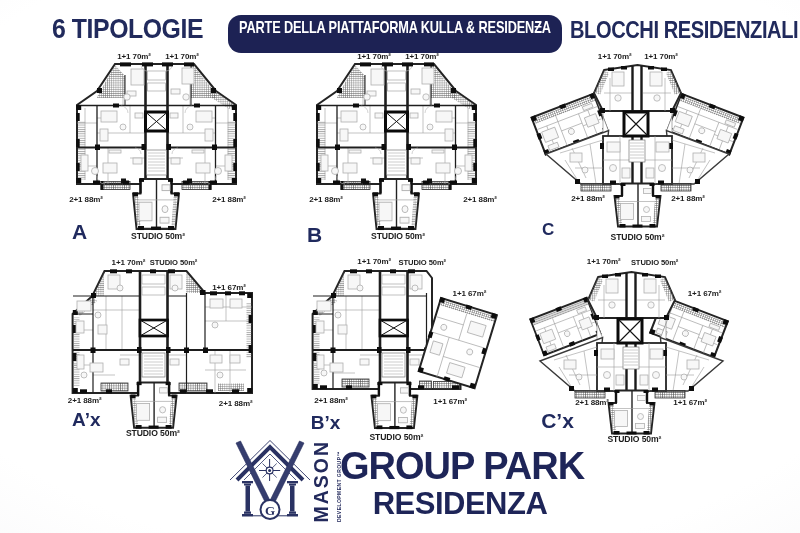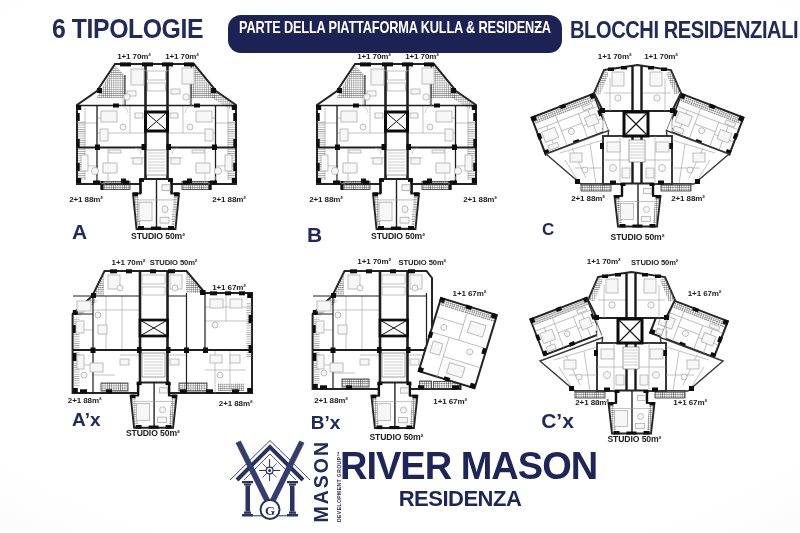--- a/index.html
+++ b/index.html
@@ -512,14 +512,14 @@
       <rect x="61" y="77" width="11" height="2.5"></rect>
 </g>
 <path d="M27,78.8 H38 M50,78.8 H61" stroke="#2a3263" stroke-width="1"></path>
 <circle cx="44" cy="72.5" r="9.5" fill="#fff" stroke="#2a3263" stroke-width="2"></circle>
 <text x="44" y="77.5" font-family="Liberation Serif, serif" font-size="13" font-weight="bold" fill="#2a3263" text-anchor="middle">G</text>
 </svg>
 <svg class="abs" style="left:312px;top:437px" width="30" height="92" viewBox="0 0 30 92">
   <text transform="translate(16,85.5) rotate(-90)" font-family="Liberation Sans, sans-serif" font-size="19.5" font-weight="bold" fill="#232a5c" letter-spacing="2">MASON</text>
   <text transform="translate(28.5,85) rotate(-90)" font-family="Liberation Sans, sans-serif" font-size="5" font-weight="bold" fill="#232a5c" letter-spacing="0.45">DEVELOPMENT GROUP™</text>
 </svg>
-<div class="abs" id="rp" style="left:340px;top:445px;width:240px;text-align:center;font-size:38px;font-weight:700;color:#1e2558;letter-spacing:-1px;white-space:nowrap;">RIVER MASON</div>
-<div class="abs" id="rs" style="left:340px;top:486px;width:240px;text-align:center;font-size:22px;font-weight:700;color:#1e2558;letter-spacing:-0.5px;white-space:nowrap;">RESIDENZA</div>
+<div class="abs" id="rp" style="left:340px;top:445px;width:240px;text-align:center;font-size:38px;font-weight:700;color:#1e2558;letter-spacing:-1px;white-space:nowrap;">GROUP PARK</div>
+<div class="abs" id="rs" style="left:340px;top:486px;width:240px;text-align:center;font-size:31px;font-weight:700;color:#1e2558;letter-spacing:-0.5px;white-space:nowrap;">RESIDENZA</div>
 
 </body></html>

